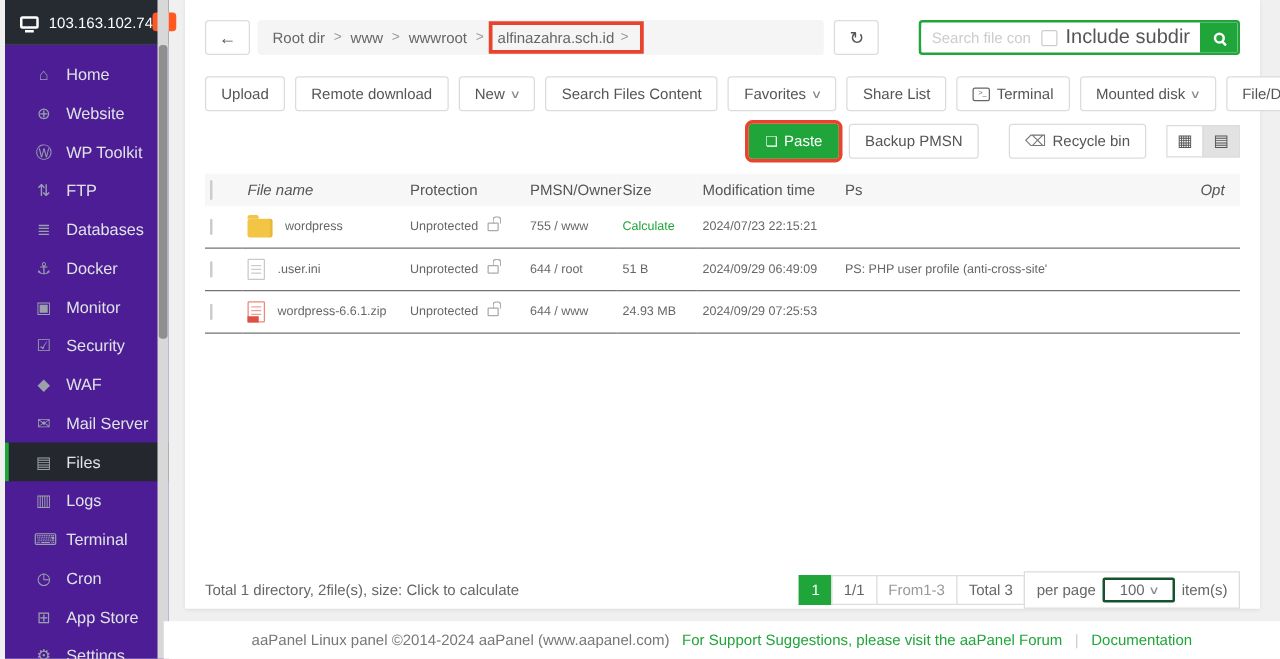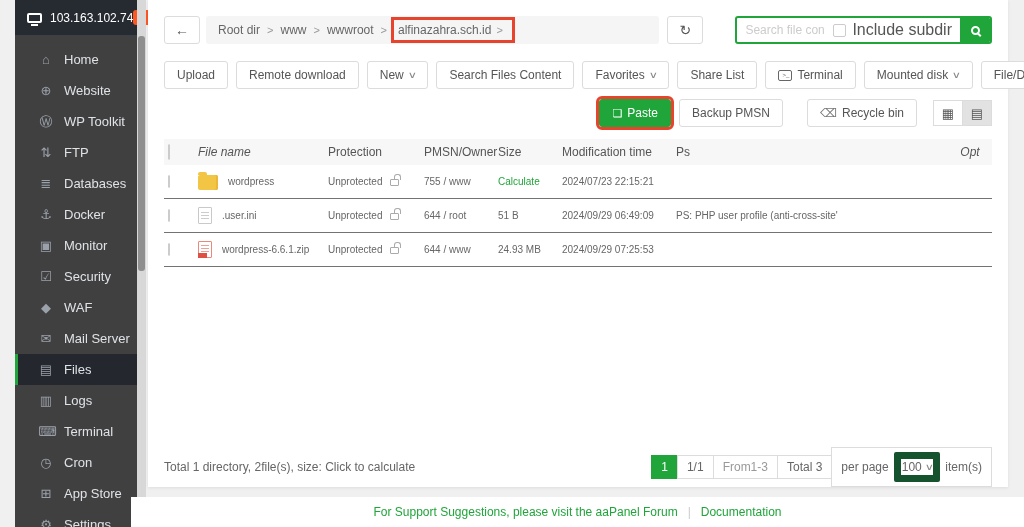--- a/index.html
+++ b/index.html
@@ -1,20 +1,20 @@
 <!DOCTYPE html>
 <html><head>
 <meta charset="utf-8">
 <style>
   * { margin:0; padding:0; box-sizing:border-box; }
   html,body { width:1024px; height:527px; overflow:hidden; background:#f0f0f0;
     font-family:"Liberation Sans","DejaVu Sans",sans-serif; }
 
   
-  .sidebar { position:absolute; left:15px; top:0; width:131px; height:527px; background:#404040; }
+  .sidebar { position:absolute; left:4px; top:0; width:131px; height:527px; background:#4c1d95; }
   .side-scroll { position:absolute; right:0; top:0; width:9px; height:527px; background:#d8d8d8; }
   .side-thumb { position:absolute; right:1px; top:36px; width:7px; height:235px; background:#8f8f8f; border-radius:3px; }
   .logo-row { height:36px; background:#262a31; display:flex; align-items:center; padding:0 10px 0 12px; border-bottom:1px solid #3a3f49; }
   .logo-ic { width:15px; height:10px; border:2px solid #fff; border-radius:2px; position:relative; margin-right:8px; flex:none; }
   .logo-ic::after { content:''; position:absolute; left:2px; bottom:-5px; width:7px; height:2px; background:#fff; }
   .logo-ip { color:#fff; font-size:12px; white-space:nowrap; }
   .badge { margin-left:auto; background:#ff5722; color:#fff; font-size:11px; line-height:15px; padding:0 6px; border-radius:3px; }
   .nav { padding-top:8px; }
   .nav-item { height:31px; display:flex; align-items:center; padding-left:20px; cursor:pointer; border-left:3px solid transparent; }
   .nav-item .ic { width:16px; color:#9ba1ab; font-size:13px; margin-right:10px; text-align:center; flex:none; }
@@ -80,21 +80,21 @@
 
   
   .card-bottom { position:absolute; left:16px; right:16px; bottom:0; display:flex; align-items:center; }
   .totals { font-size:12px; color:#666; }
   .pager { margin-left:auto; display:flex; align-items:center; }
   .pg { border:1px solid #dcdcdc; background:#fff; color:#666; font-size:12px; padding:4px 9px; margin-left:-1px; white-space:nowrap; cursor:pointer; }
   .pg.first { margin-left:0; }
   .pg.active { background:#20a53a; border-color:#20a53a; color:#fff; }
   .pg.muted { color:#999; }
   .perpage { display:inline-flex; align-items:center; gap:5px; }
-  .mini-select { border:7px solid #14532d; border-radius:2px; padding:1px 1px; display:inline-flex; align-items:center; gap:4px; cursor:pointer; }
+  .mini-select { border:2px solid #14532d; border-radius:2px; padding:1px 12px; display:inline-flex; align-items:center; gap:4px; cursor:pointer; }
 
   
   .page-footer { position:absolute; left:131px; right:0; bottom:0; height:30px; background:#fff; display:flex; align-items:center; justify-content:center; gap:10px; font-size:12px; }
   .foot-copy { color:#777; }
   .foot-link { color:#20a53a; cursor:pointer; }
   .foot-div { color:#ccc; }
 </style>
 </head>
 <body>
 
@@ -340,16 +340,17 @@
           <span>100</span>
           <span class="chev">∨</span>
         </span>
         <span>item(s)</span>
       </span>
     </div>
   </div>
 </div>
 
 <div class="page-footer">
+  <span class="foot-copy">aaPanel Linux panel ©2014-2024 aaPanel (www.aapanel.com)</span>
   <span class="foot-link">For Support Suggestions, please visit the aaPanel Forum</span>
   <span class="foot-div">|</span>
   <span class="foot-link">Documentation</span>
 </div>
 
 </body></html>

